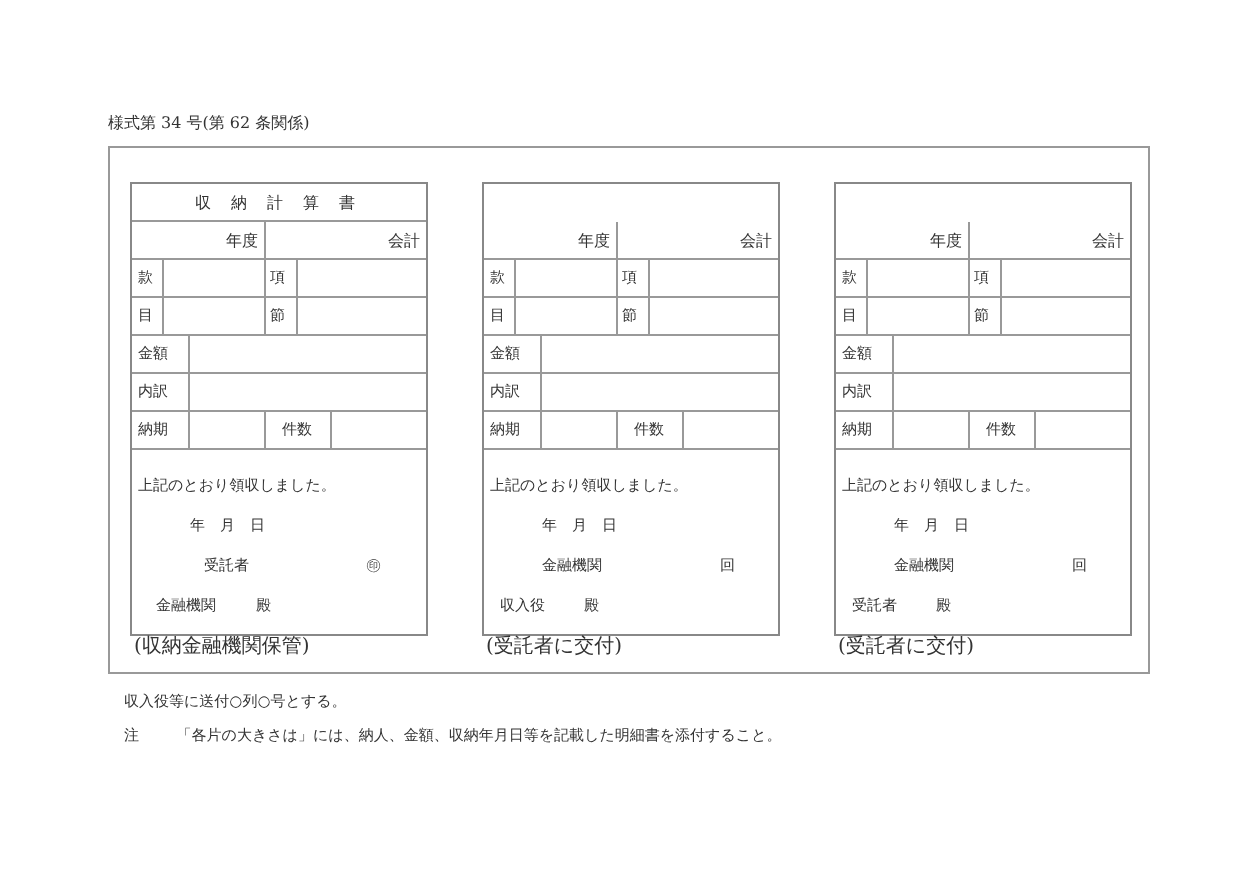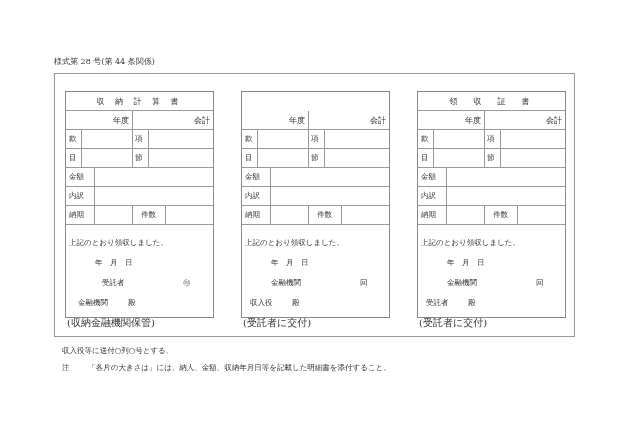--- a/index.html
+++ b/index.html
@@ -4,32 +4,32 @@
 <style>
   html, body { margin:0; padding:0; background:#fff; }
   body { width:630px; height:439px; position:relative; overflow:hidden;
          font-family:"DejaVu Serif", serif; color:#333; font-size:8px; }
   .form-label { position:absolute; left:54px; top:56px; font-size:8px; letter-spacing:0; }
   .outer { position:absolute; left:54px; top:73px; width:521px; height:264px;
            border:1.5px solid #999; box-sizing:border-box; }
   .card { position:absolute; top:91px; width:149px; height:227px;
           border:1px solid #888; box-sizing:border-box; }
   .row { position:absolute; left:0; right:0; border-bottom:1px solid #999; box-sizing:border-box; }
-  .cell { position:absolute; top:0; bottom:0; box-sizing:border-box; display:flex; align-items:center; }
+  .cell { position:absolute; top:0; bottom:0; box-sizing:border-box; display:flex; align-items:center;font-family:Liberation Serif, serif; }
   .vline { position:absolute; top:0; bottom:0; width:0; border-left:1px solid #999; }
   .title { justify-content:center; width:100%; letter-spacing:4px; font-size:8px; }
   .lbl { padding-left:3px; font-size:7.5px; }
   .body-text { position:absolute; font-size:7.5px; white-space:nowrap; }
   .caption { position:absolute; top:316px; font-size:10px; white-space:nowrap; }
   .note { position:absolute; left:62px; font-size:7.5px; white-space:nowrap; }
 </style>
 </head>
 <body>
 
-<div class="form-label">様式第 28 号(第 44 条関係)</div>
+<div class="form-label">様式第 34 号(第 62 条関係)</div>
 
 <div class="outer"></div>
 
 <div id="cards">
     <div class="card" style="left: 65px;">
       <div class="row" style="top:0;height:19px;">
         <div class="cell title">収 納 計 算 書</div>
       </div>
       <div class="row" style="top:19px;height:19px;">
         <div class="cell" style="left:0;width:66px;justify-content:flex-end;padding-right:3px;">年度</div>
@@ -110,23 +110,20 @@
       </div>
       <div class="body-text" style="left:3px;top:146px;">上記のとおり領収しました。</div>
       <div class="body-text" style="left:29px;top:166px;">年　月　日</div>
       <div class="body-text" style="left:29px;top:186px;">金融機関</div>
       <div class="body-text" style="left:118px;top:186px;">回</div>
       <div class="body-text" style="left:8px;top:206px;">収入役</div>
       <div class="body-text" style="left:50px;top:206px;">殿</div>
     </div>
     <div class="caption" style="left: 243px;">(受託者に交付)</div>
     <div class="card" style="left: 417px;">
-      <div class="row" style="top:0;height:19px;">
-        <div class="cell title">領　収　証　書</div>
-      </div>
       <div class="row" style="top:19px;height:19px;">
         <div class="cell" style="left:0;width:66px;justify-content:flex-end;padding-right:3px;">年度</div>
         <div class="vline" style="left:66px;"></div>
         <div class="cell" style="left:66px;right:0;justify-content:flex-end;padding-right:3px;">会計</div>
       </div>
       <div class="row" style="top:38px;height:19px;">
         <div class="cell lbl" style="left:0;width:15px;">款</div>
         <div class="vline" style="left:15px;"></div>
         <div class="vline" style="left:66px;"></div>
         <div class="cell lbl" style="left:66px;width:15px;">項</div>

